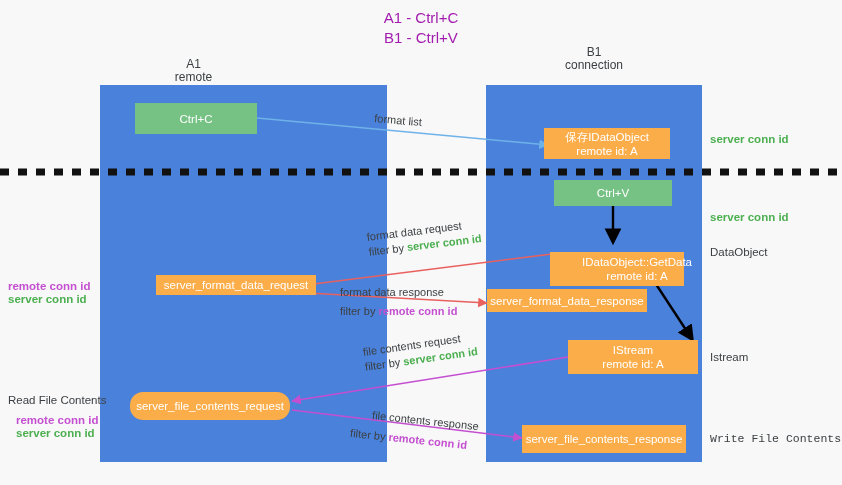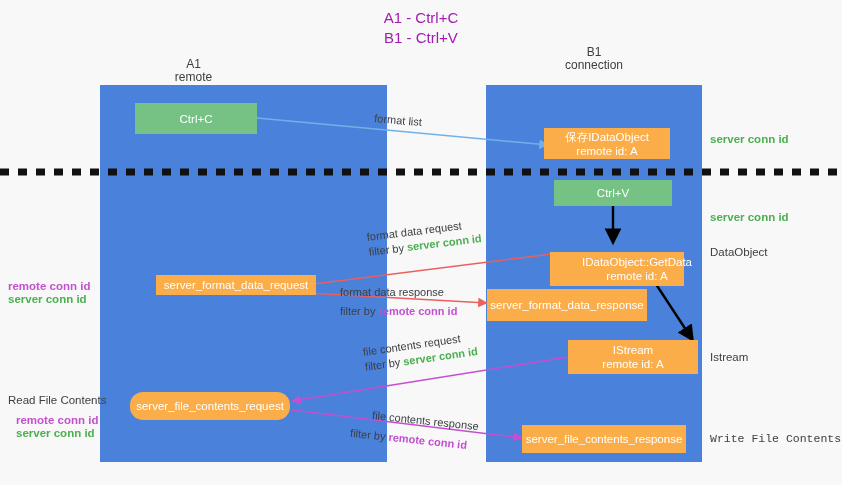--- a/index.html
+++ b/index.html
@@ -168,21 +168,21 @@
 
   <div class="abs box box-green" style="left:554px; top:180px; width:118px; height:26px;">
     <span>Ctrl+V</span>
   </div>
 
   <div class="abs box box-orange" style="left:550px; top:252px; width:134px; height:34px;padding-left:40px;">
     <span>IDataObject::GetData</span>
     <span>remote id: A</span>
   </div>
 
-  <div class="abs box box-orange" style="left:487px; top:289px; width:160px; height:32px;">
+  <div class="abs box box-orange" style="left:487px; top:289px; width:160px; height:23px;">
     <span>server_format_data_response</span>
   </div>
 
   <div class="abs box box-orange" style="left:568px; top:340px; width:130px; height:34px;">
     <span>IStream</span>
     <span>remote id: A</span>
   </div>
 
   <div class="abs box box-orange" style="left:522px; top:425px; width:164px; height:28px;">
     <span>server_file_contents_response</span>

